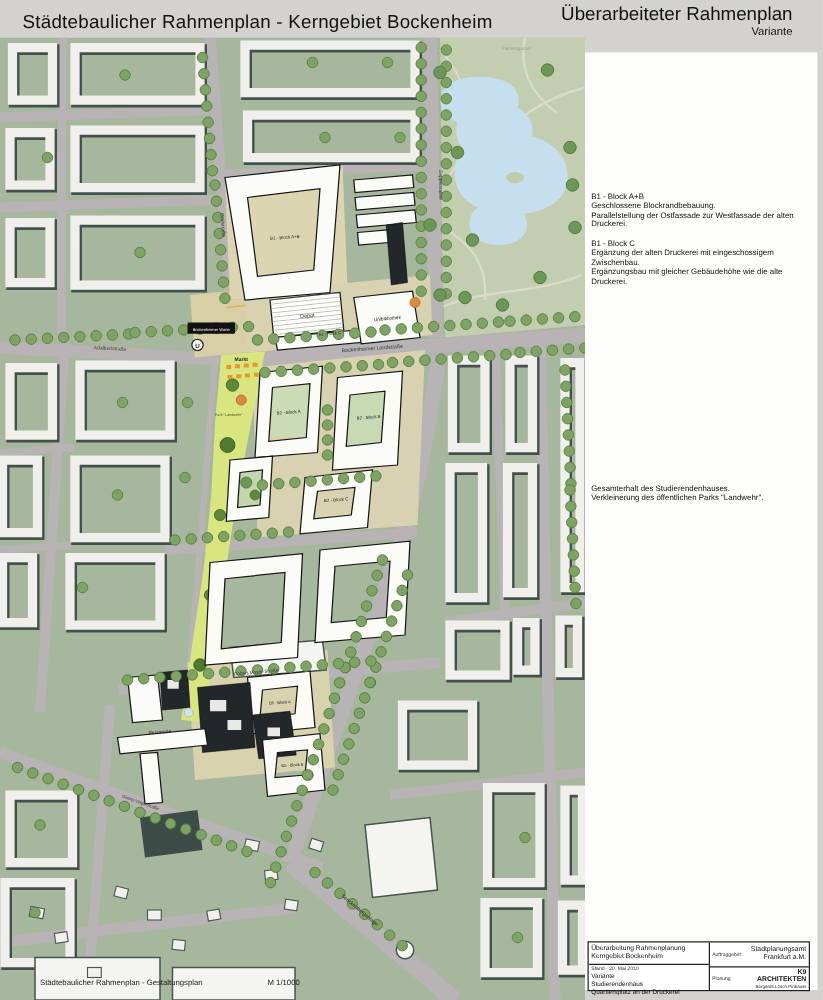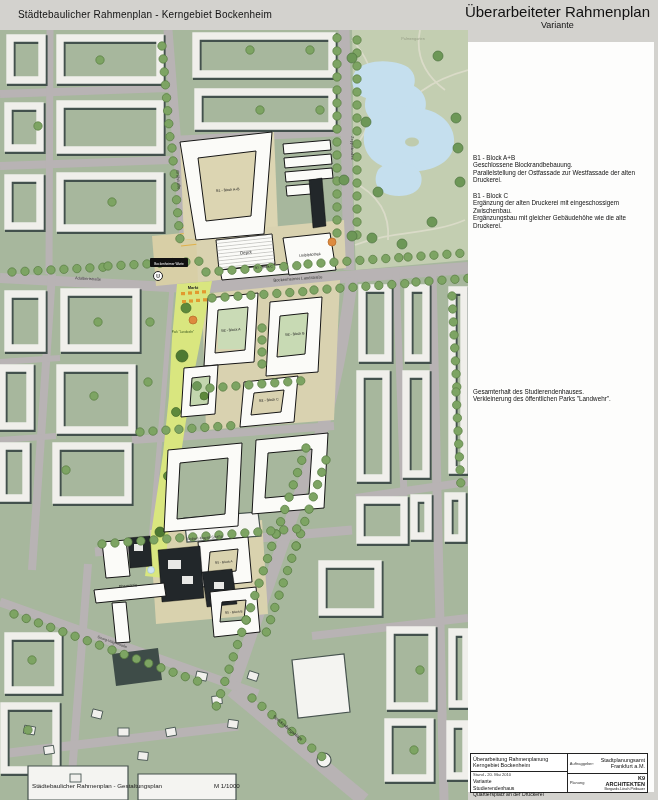--- a/index.html
+++ b/index.html
@@ -1,19 +1,19 @@
 <!DOCTYPE html>
 <html><head>
 <meta charset="utf-8">
 <style>
   html,body{margin:0;padding:0}
   .page{position:relative;width:658px;height:800px;background:#d3d2ce;
         font-family:"Liberation Sans",sans-serif;overflow:hidden}
-  .hdr-left{position:absolute;left:18px;top:9px;font-size:10px;color:#121212;letter-spacing:.2px;white-space:nowrap}
-  .hdr-right{position:absolute;right:8px;top:4px;text-align:center;color:#121212}
+  .hdr-left{position:absolute;left:18px;top:9px;font-size:15px;color:#121212;letter-spacing:.2px;white-space:nowrap}
+  .hdr-right{position:absolute;right:24px;top:4px;text-align:right;color:#121212}
   .hdr-right .t1{font-size:15px;line-height:1.05}
   .hdr-right .t2{font-size:9px}
   .map{position:absolute;left:0;top:30px}
   .sidebar{position:absolute;left:468px;top:42px;width:186px;height:750px;background:#fdfdfc}
   .note{position:absolute;left:5px;width:178px;font-size:6.3px;line-height:1.18;color:#111}
   .tblock{position:absolute;left:2px;top:711px;width:178px;height:40px;border:1px solid #222;display:flex;background:#fff;box-sizing:border-box}
   .tb-left{width:55%;border-right:1px solid #222;display:flex;flex-direction:column;box-sizing:border-box}
   .tb-proj{border-bottom:1px solid #222;padding:1.5px 2px;font-size:5.4px;line-height:1.25;color:#111}
   .tb-var{padding:1px 2px;font-size:5.1px;line-height:1.2;color:#111}
   .tb-date{font-size:4.1px;color:#333;margin-bottom:1px}

